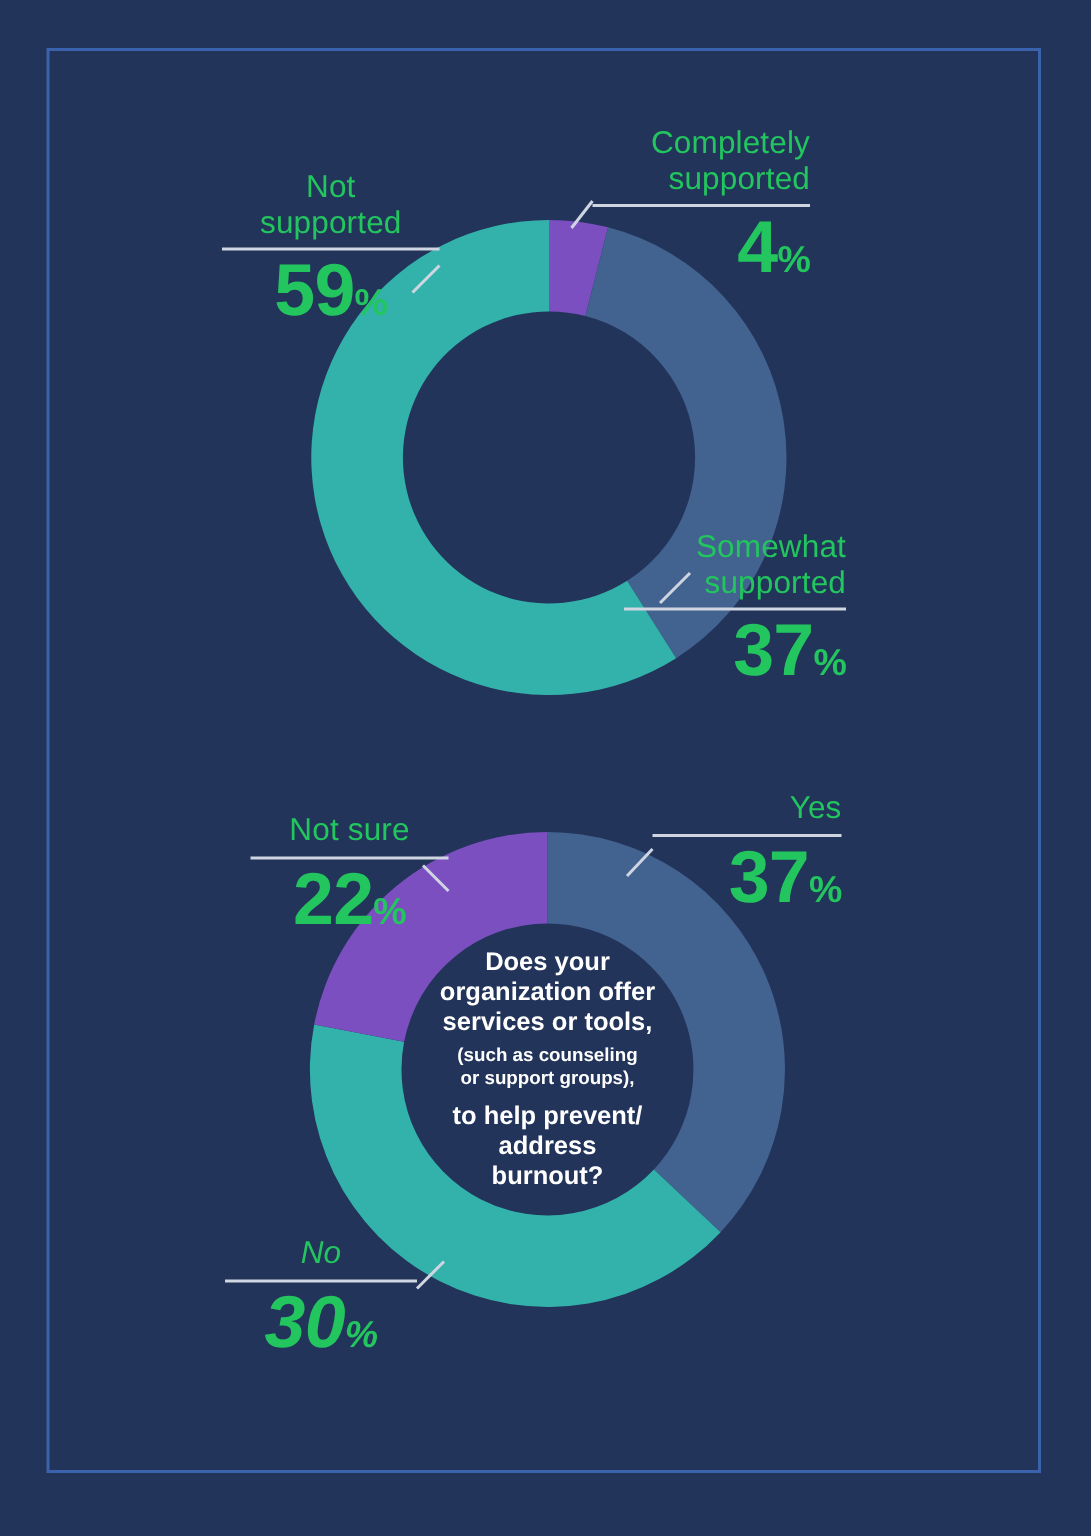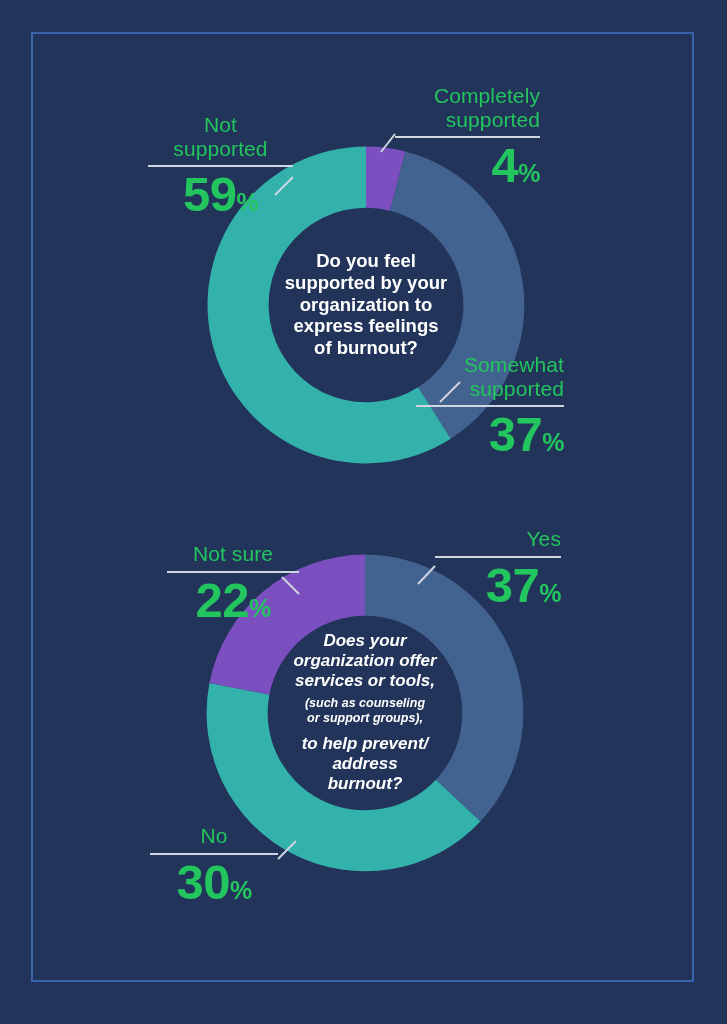--- a/index.html
+++ b/index.html
@@ -29,21 +29,21 @@
     border: 2px solid #3a62ad;
     box-sizing: border-box;
     pointer-events: none;
   }
 
   
   .chart-block {
     position: absolute;
   }
   #chart-1 { left: 196px; top: 140px; width: 340px; height: 330px; }
-  #chart-2 { left: 200px; top: 548px; width: 330px; height: 330px; font-style: italic; }
+  #chart-2 { left: 200px; top: 548px; width: 330px; height: 330px; }
 
   .donut-svg { display: block; width: 100%; height: 100%; overflow: visible; }
 
   .center-text {
     position: absolute;
     left: 50%;
     top: 50%;
     transform: translate(-50%, -50%);
     text-align: center;
     color: #ffffff;
@@ -99,47 +99,40 @@
     width: 727px; height: 1024px;
     pointer-events: none;
   }
 
   
   #callout-not-supported      { left: 148px; top: 113px;  width: 145px; }
   #callout-completely         { left: 395px; top: 84px;   width: 145px; }
   #callout-somewhat           { left: 416px; top: 353px;  width: 148px; }
   #callout-not-sure           { left: 148px; top: 542px;  width: 132px; margin-left: 19px; }
   #callout-yes                { left: 435px; top: 527px;  width: 126px; }
-  #callout-no                 { left: 150px; top: 824px;  width: 128px; }
+  #callout-no                 { left: 150px; top: 824px;  width: 128px; font-style: italic; }
 </style>
 </head>
 <body>
 
 <div class="poster" style="background: rgb(34, 52, 89);">
 
   <div class="frame" style="border-color: rgb(58, 98, 173);"></div>
 
   <div class="chart-block" id="chart-1">
     <svg class="donut-svg" viewBox="0 0 200 200">
       <g transform="translate(100,100)">
 
         <path fill="#7b4fc0" d="M 0,-96 A 96,96 0 0,1 23.88,-92.98 L 14.69,-57.18 A 59,59 0 0,0 0,-59 Z"></path>
 
         <path fill="#42628f" d="M 23.88,-92.98 A 96,96 0 0,1 51.37,81.07 L 31.57,49.83 A 59,59 0 0,0 14.69,-57.18 Z"></path>
 
         <path fill="#33b2ac" d="M 51.37,81.07 A 96,96 0 1,1 0,-96 L 0,-59 A 59,59 0 1,0 31.57,49.83 Z"></path>
       </g>
     </svg>
-    <div class="center-text">
-      <span class="center-line">Do you feel</span>
-      <span class="center-line">supported by your</span>
-      <span class="center-line">organization to</span>
-      <span class="center-line">express feelings</span>
-      <span class="center-line">of burnout?</span>
-    </div>
   </div>
 
   <div class="chart-block" id="chart-2">
     <svg class="donut-svg" viewBox="0 0 200 200">
       <g transform="translate(100,100)">
 
         <path fill="#42628f" d="M 0,-96 A 96,96 0 0,1 69.94,65.71 L 42.98,40.38 A 59,59 0 0,0 0,-59 Z"></path>
 
         <path fill="#33b2ac" d="M 69.94,65.71 A 96,96 0 0,1 -94.28,-18.17 L -57.94,-11.17 A 59,59 0 0,0 42.98,40.38 Z"></path>
 

